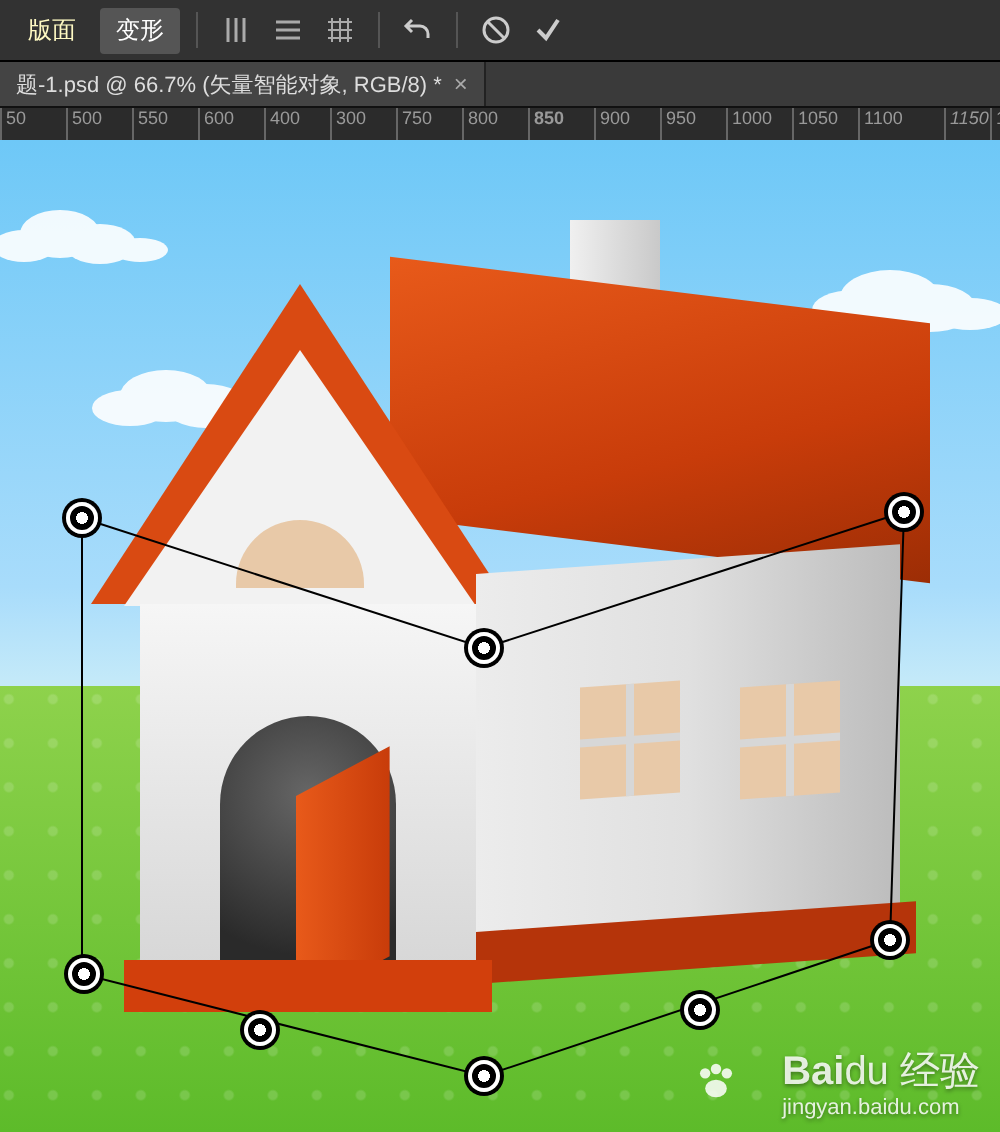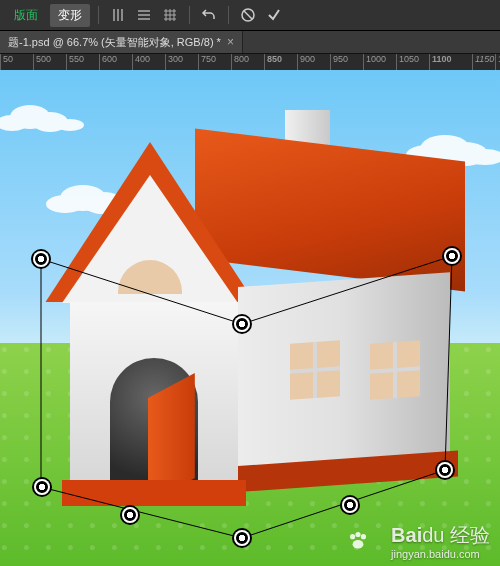--- a/index.html
+++ b/index.html
@@ -18,21 +18,21 @@
     background: #323232;
     display: flex;
     align-items: center;
     padding: 0 6px;
     gap: 4px;
     font-size: 12px;
     border-bottom: 1px solid #000;
   }
   .tool-label {
     padding: 3px 8px;
-    color: #22c55e;
+    color: #fef9c3;
   }
   .tool-active {
     background: #555;
     color: #fff;
     border-radius: 2px;
   }
   .tool-sep {
     width: 1px;
     height: 18px;
     background: #555;
@@ -266,21 +266,21 @@
     <div class="ruler-tick" style="left: 99px;">600</div>
     <div class="ruler-tick" style="left: 132px;">400</div>
     <div class="ruler-tick" style="left: 165px;">300</div>
     <div class="ruler-tick" style="left: 198px;">750</div>
     <div class="ruler-tick" style="left: 231px;">800</div>
     <div class="ruler-tick" style="left: 264px; font-weight: bold;">850</div>
     <div class="ruler-tick" style="left: 297px;">900</div>
     <div class="ruler-tick" style="left: 330px;">950</div>
     <div class="ruler-tick" style="left: 363px;">1000</div>
     <div class="ruler-tick" style="left: 396px;">1050</div>
-    <div class="ruler-tick" style="left: 429px; font-weight: bold;">1100</div>
+    <div class="ruler-tick" style="left: 429px;">1100</div>
     <div class="ruler-tick" style="left: 472px; font-style: italic;">1150</div>
     <div class="ruler-tick" style="left: 495px;">1200</div>
   </div>
 
 <div class="canvas-area">
   <div class="clouds">
      <div class="cloud" style="left:10px; top:10px; width:40px; height:24px;"></div>
      <div class="cloud" style="right:30px; top:40px; width:50px; height:28px;"></div>
      <div class="cloud" style="left:60px; top:90px; width:46px; height:26px;"></div>
   </div>

